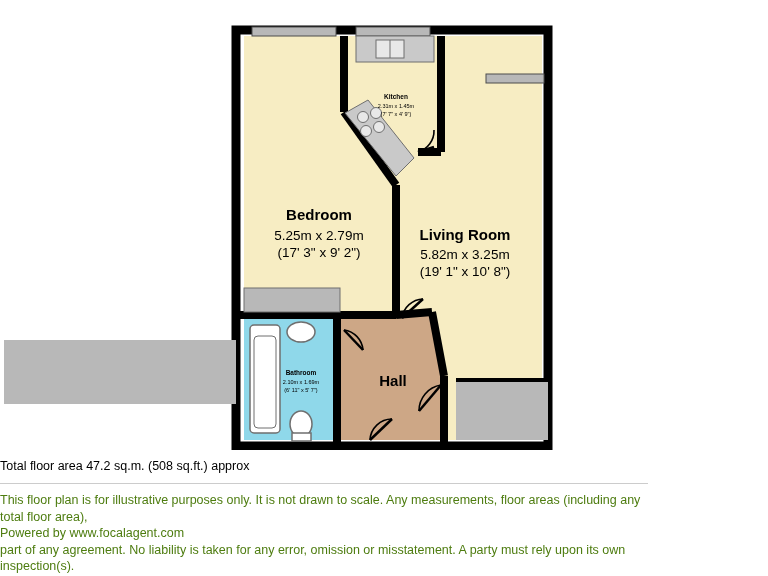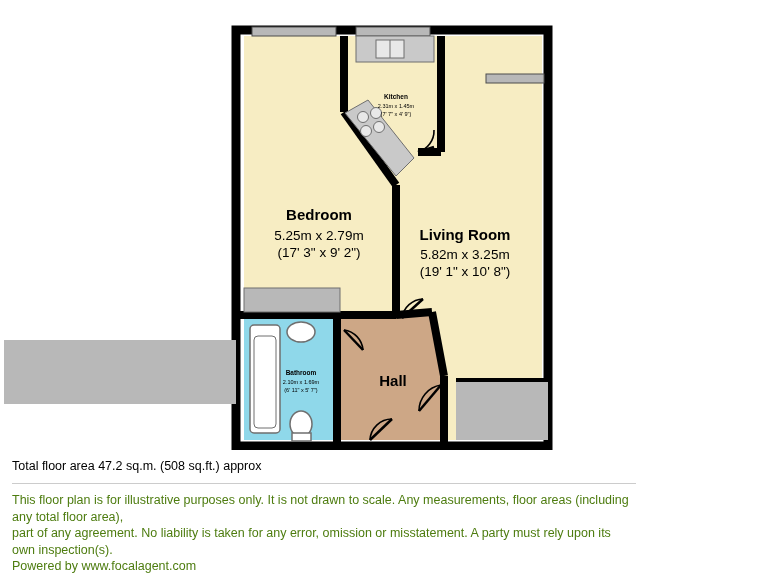--- a/index.html
+++ b/index.html
@@ -26,21 +26,21 @@
     display: block;
   }
   .room-name {
     font-weight: bold;
   }
   #footer {
     position: absolute;
     left: 0;
     top: 450px;
     width: 648px;
-    padding: 0 12px;
+    padding: 0 0;
     box-sizing: border-box;
   }
   #total-area {
     font-size: 12.5px;
     color: #000;
     margin: 8px 0 0 0;
     line-height: 16px;
   }
   #divider {
     border: none;
@@ -162,16 +162,16 @@
 
     <text class="room-name" x="389" y="386" text-anchor="middle" font-family="Liberation Sans, sans-serif" font-size="15" fill="#000000">Hall</text>
   </svg>
 </div>
 
 <div id="footer">
   <p id="total-area">Total floor area 47.2 sq.m. (508 sq.ft.) approx</p>
   <hr id="divider">
   <p id="disclaimer">
     <span>This floor plan is for illustrative purposes only. It is not drawn to scale. Any measurements, floor areas (including any total floor area),</span>
+    <span>Powered by www.focalagent.com</span>
     <span>part of any agreement. No liability is taken for any error, omission or misstatement. A party must rely upon its own inspection(s).</span>
-    <span>Powered by www.focalagent.com</span>
   </p>
 </div>
 
 </body></html>

